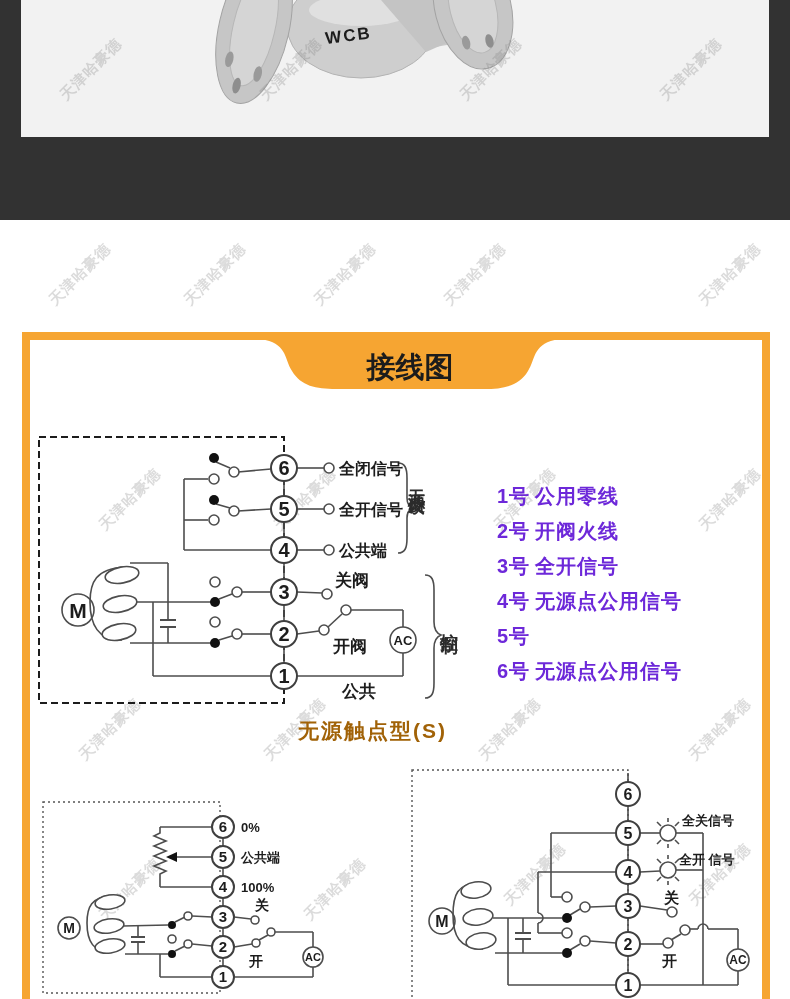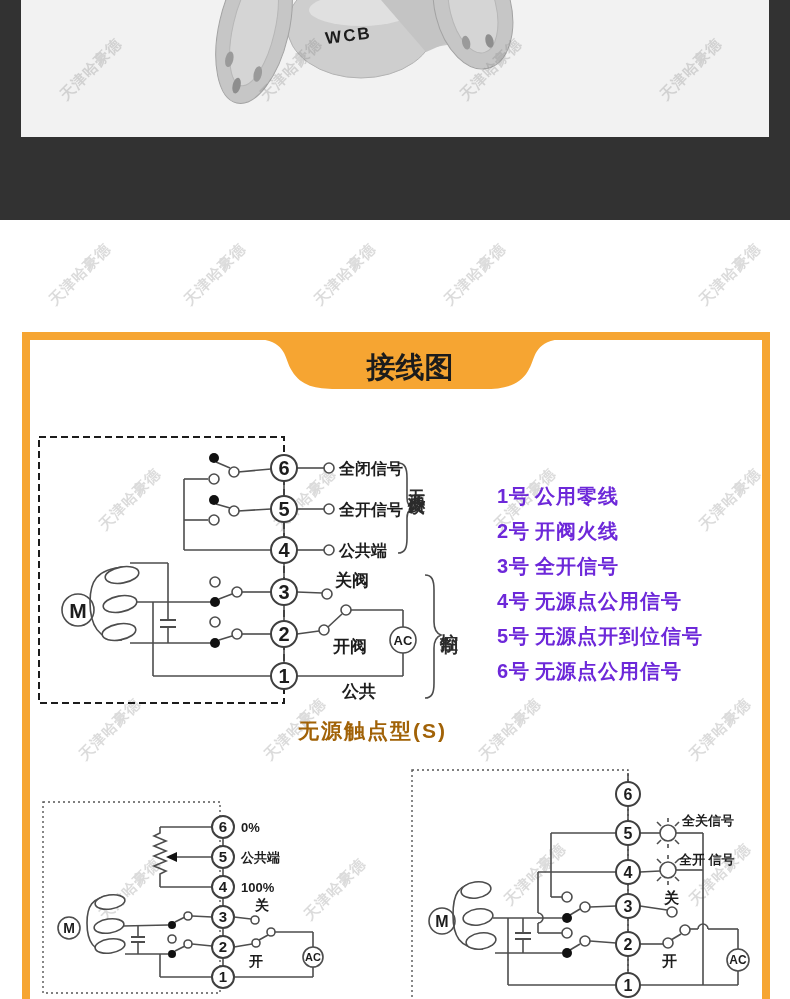--- a/index.html
+++ b/index.html
@@ -213,21 +213,20 @@
       <div class="t-row">
           <span class="t-num">3号</span>
           <span class="t-desc">全开信号</span>
         </div>
       <div class="t-row">
           <span class="t-num">4号</span>
           <span class="t-desc">无源点公用信号</span>
         </div>
       <div class="t-row">
           <span class="t-num">5号</span>
-          <span class="t-desc">无源点开到位信号</span>
         </div>
       <div class="t-row">
           <span class="t-num">6号</span>
           <span class="t-desc">无源点公用信号</span>
         </div>
     </div>
 
     <div class="abs" id="caption">无源触点型(S)</div>
 
     <svg class="abs" style="left:5px;top:455px;" width="330" height="245" viewBox="0 0 330 245">

